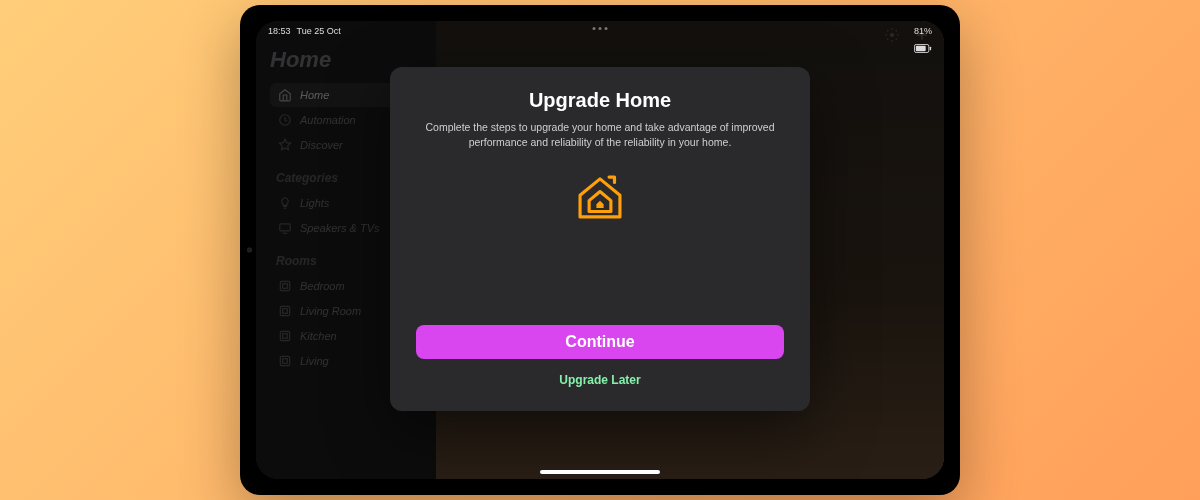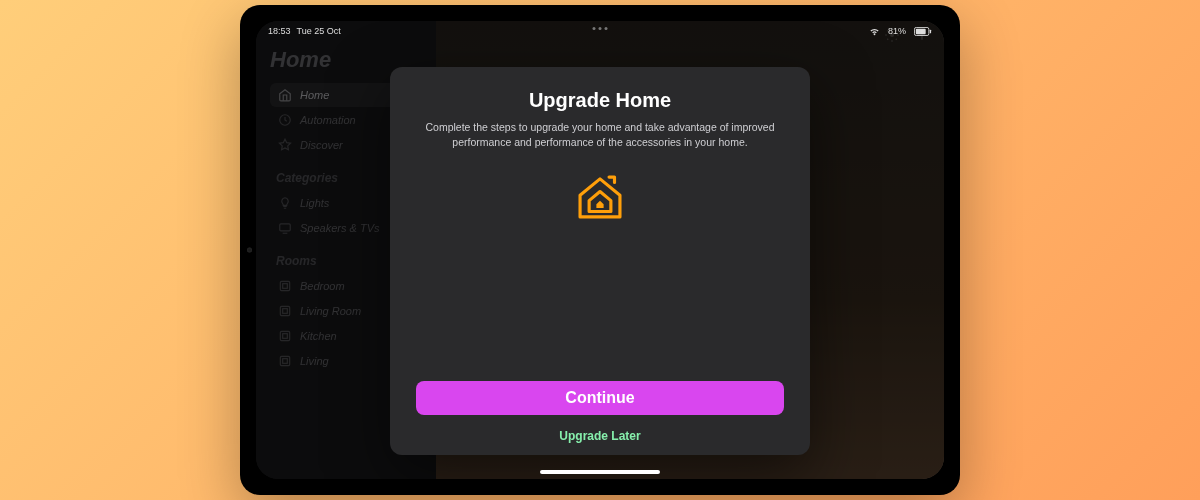--- a/index.html
+++ b/index.html
@@ -31,21 +31,21 @@
     
     .status-bar {
       height: 20px;
       display: flex; align-items: center; justify-content: space-between;
       padding: 0 12px;
       font-size: 9px; color: #fff;
       position: relative; z-index: 40;
       opacity: 0.85;
     }
     .status-left { display: flex; gap: 6px; }
-    .status-right { display: flex; gap: 8px; align-items: center; }
+    .status-right { display: flex; gap: 8px; align-items: center; flex-direction: column; }
     .dots { position: absolute; left: 50%; top: 6px; transform: translateX(-50%); display:flex; gap:3px; }
     .dots span { width:3px; height:3px; border-radius:50%; background:#888; }
 
     
     .app {
       position: absolute; inset: 0;
       display: flex;
     }
     .sidebar {
       width: 180px;
@@ -86,25 +86,25 @@
     .dim {
       position: absolute; inset: 0;
       background: rgba(0,0,0,0.55);
       z-index: 10;
     }
 
     
     .modal {
       position: absolute; z-index: 20;
       left: 50%; top: 46px; transform: translateX(-50%);
-      width: 420px; height: 388px;
+      width: 420px; height: 344px;
       background: #2a2a2c;
       border-radius: 12px;
       display: flex; flex-direction: column;
-      padding: 22px 0 8px 0;
+      padding: 22px 0 20px 0;
       box-shadow: 0 20px 60px rgba(0,0,0,0.5);
     }
     .modal-title {
       text-align: center; color: #fff;
       font-size: 20px; font-weight: 700;
       margin-bottom: 8px;
     }
     .modal-body {
       text-align: center; color: #cfcfd3;
       font-size: 10.5px; line-height: 1.45;
@@ -252,21 +252,21 @@
               <path d="M12 5v14M5 12h14"></path>
             </svg>
         </div>
       </main>
     </div>
 
     <div class="dim"></div>
 
     <div class="modal">
       <div class="modal-title">Upgrade Home</div>
-      <div class="modal-body">Complete the steps to upgrade your home and take advantage of improved performance and performance of the accessories in your home.</div>
+      <div class="modal-body">Complete the steps to upgrade your home and take advantage of improved performance and reliability of the reliability in your home.</div>
       <svg class="modal-icon" viewBox="0 0 64 64" fill="none" stroke="#ff9f0a" stroke-width="3.5" stroke-linejoin="round" stroke-linecap="round">
         <path d="M10 30 L32 12 L54 30 L54 54 L10 54 Z"></path>
         <path d="M48 16 L48 10 L42 10"></path>
         <path d="M20 36 L32 26 L44 36 L44 48 L20 48 Z"></path>
         <path d="M28 40 L32 36 L36 40 L36 44 L28 44 Z" fill="#ff9f0a" stroke="none"></path>
       </svg>
       <div class="modal-spacer"></div>
       <button class="btn-primary">Continue</button>
       <button class="btn-link">Upgrade Later</button>
     </div>

